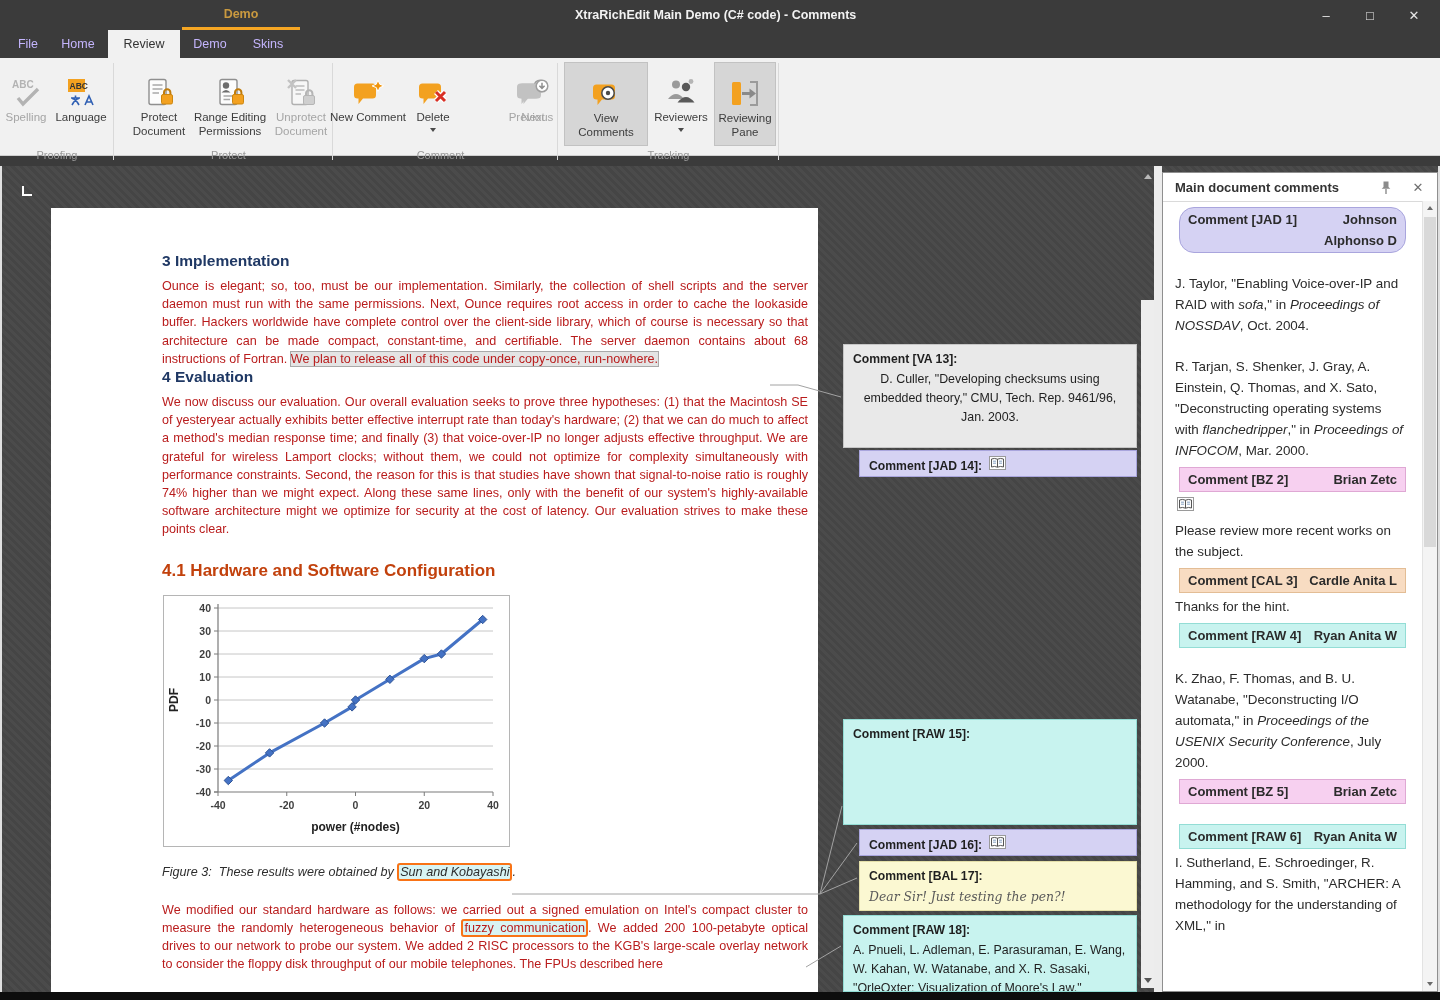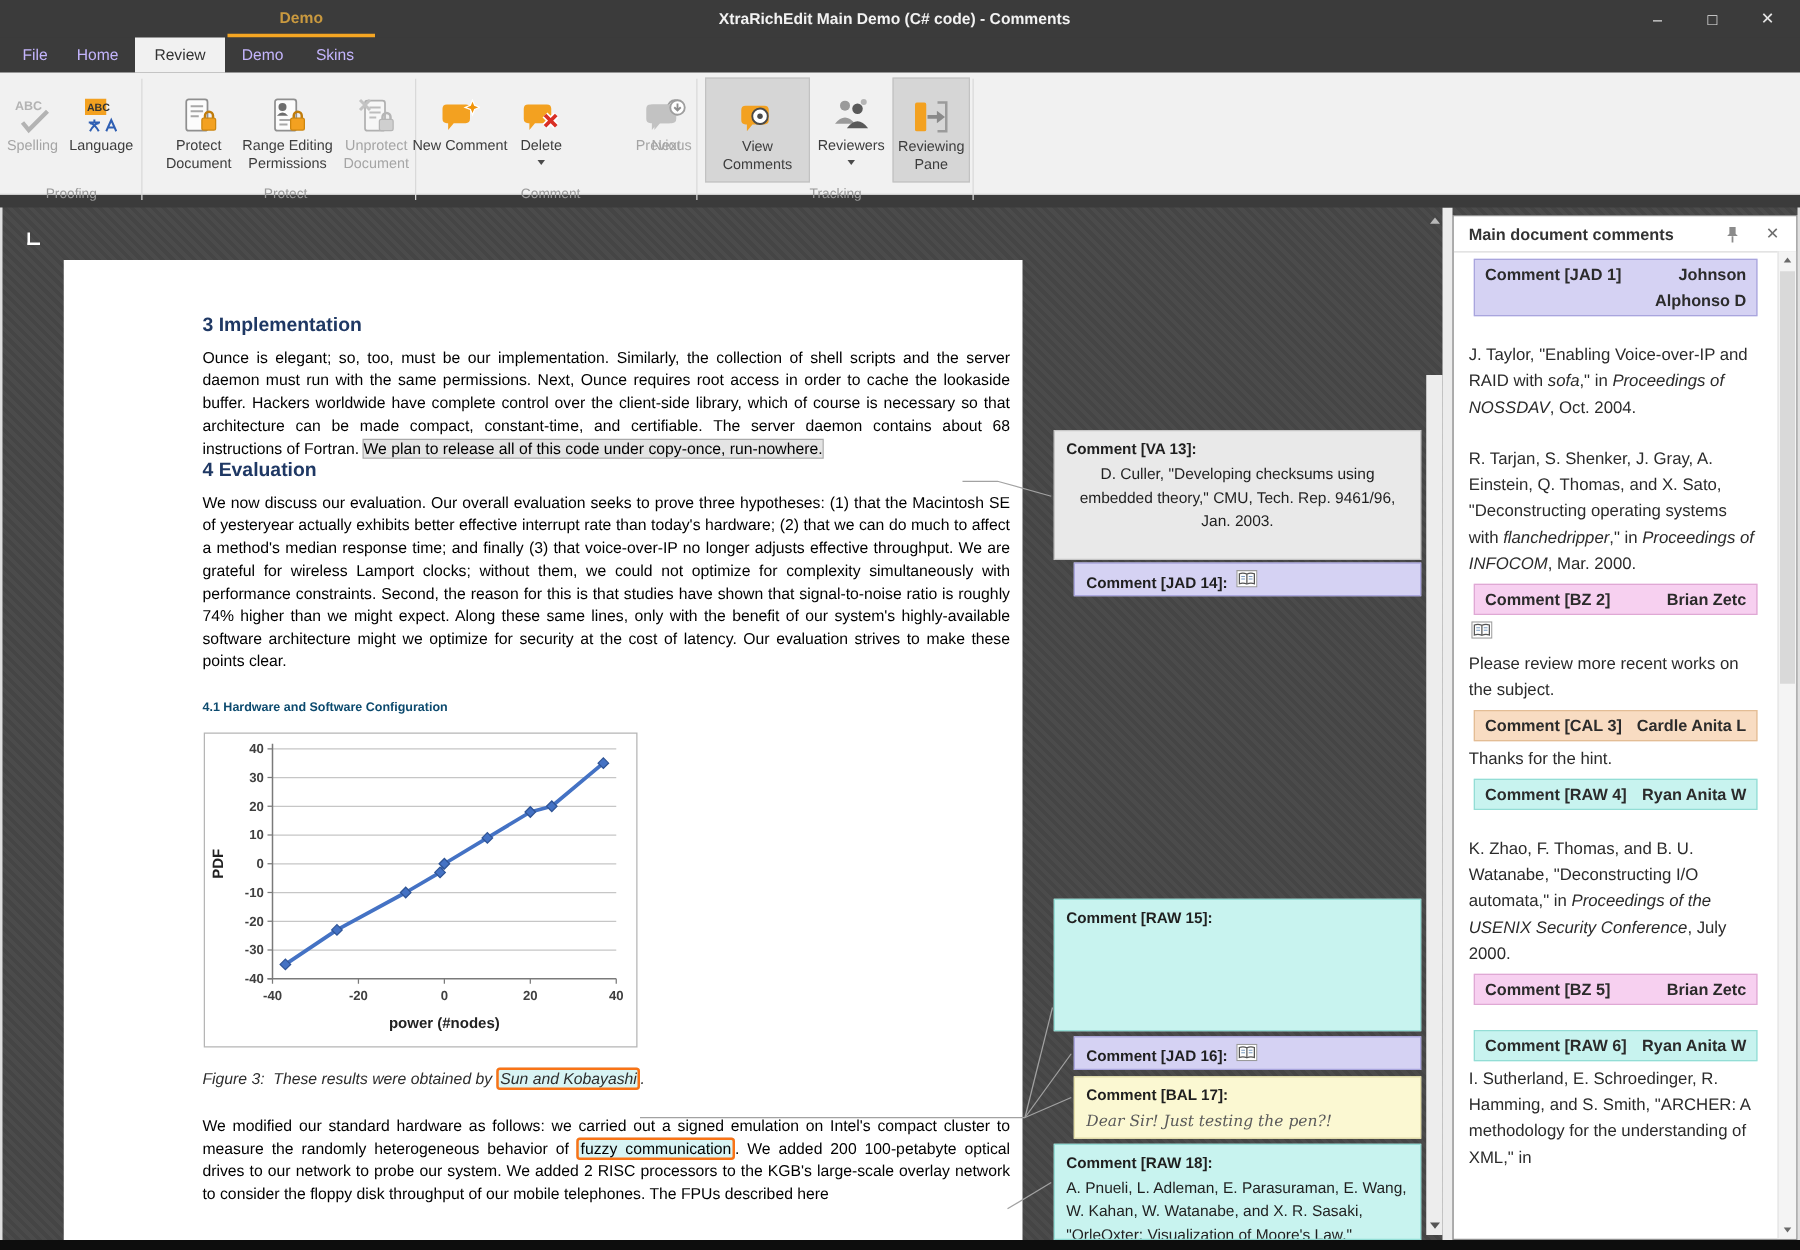--- a/index.html
+++ b/index.html
@@ -39,22 +39,22 @@
     border-top:4px solid #4a4a4a;margin:3px auto 0;}
 
   
   .docarea{position:absolute;left:0;top:166px;width:1440px;height:826px;overflow:hidden;
     background:repeating-linear-gradient(45deg,#4b4b4b 0 3px,#454545 3px 6px);}
   .corner-mark{position:absolute;left:22px;top:20px;width:8px;height:8px;
     border-left:2px solid #fff;border-bottom:2px solid #fff;}
   .page{position:absolute;left:51px;top:42px;width:767px;height:900px;background:#fff;
     box-sizing:border-box;padding:44px 10px 0 111px;overflow:hidden;}
   .page h1{font-size:15.5px;color:#1f3864;margin:0 0 7px 0;}
-  .page h2{font-size:10px;color:#0c4a6e;font-weight:bold;margin:22px 0 14px 0;}
-  .page p{font-size:12.6px;line-height:18.2px;color:#000000;text-align:justify;margin:0;}
+  .page h2{font-size:17px;color:#c2410c;font-weight:bold;margin:22px 0 14px 0;}
+  .page p{font-size:12.6px;line-height:18.2px;color:#b91c1c;text-align:justify;margin:0;}
   .sp-eval{margin-top:24px;}
   .figure{width:345px;height:250px;border:1px solid #b5b5b5;background:#fff;margin-left:1px;}
   .caption{font-style:italic;font-size:12.6px;color:#2d2d2d;margin-top:18px;}
   .p-mod{margin-top:22px !important;}
   .hl-gray{background:#e4e4e4;outline:1px solid #a9a9a9;}
   .hl-cyan{background:#d8f4f4;border:2px solid #f97316;border-radius:3px;padding:0 1px;}
   .it{font-style:italic;}
   .tick{font-size:10.5px;font-weight:bold;fill:#3f3f3f;font-family:"Liberation Sans",sans-serif;}
   .alabel{font-size:12px;font-weight:bold;fill:#222;font-family:"Liberation Sans",sans-serif;}
 
@@ -424,21 +424,21 @@
       <div class="panel-title">Main document comments</div>
       <div class="panel-pin">
         <svg width="12" height="15" viewBox="0 0 12 15">
           <path d="M3.5 1.5 h5 v5.5 l1.8 1.8 H1.7 l1.8-1.8 z" fill="#8b8b8b"></path>
           <line x1="6" y1="9" x2="6" y2="14" stroke="#8b8b8b" stroke-width="1.4"></line>
           </svg>
       </div>
       <div class="panel-close">✕</div>
     </div>
     <div class="panel-body" id="panel-body">
-        <div class="ph" style="background: rgb(213, 210, 243); border-color: rgb(169, 165, 221);">
+        <div class="ph" style="background: rgb(213, 210, 243); border-color: rgb(169, 165, 221); border-radius: 15px;">
           <span>Comment [JAD 1]</span>
           <span class="au">Johnson Alphonso D</span>
         </div>
         <div class="pb gap-lg"><span>J. Taylor, "Enabling Voice-over-IP and RAID with </span><span class="it">sofa</span><span>," in </span><span class="it">Proceedings of NOSSDAV</span><span>, Oct. 2004.</span></div>
         <div class="pb gap-lg"><span>R. Tarjan, S. Shenker, J. Gray, A. Einstein, Q. Thomas, and X. Sato, "Deconstructing operating systems with </span><span class="it">flanchedripper</span><span>," in </span><span class="it">Proceedings of INFOCOM</span><span>, Mar. 2000.</span></div>
         <div class="ph" style="background: rgb(247, 208, 240); border-color: rgb(223, 168, 212);">
           <span>Comment [BZ 2]</span>
           <span class="au">Brian Zetc</span>
         </div>
         <div class="pi"><svg width="17" height="14" viewBox="0 0 17 14">

